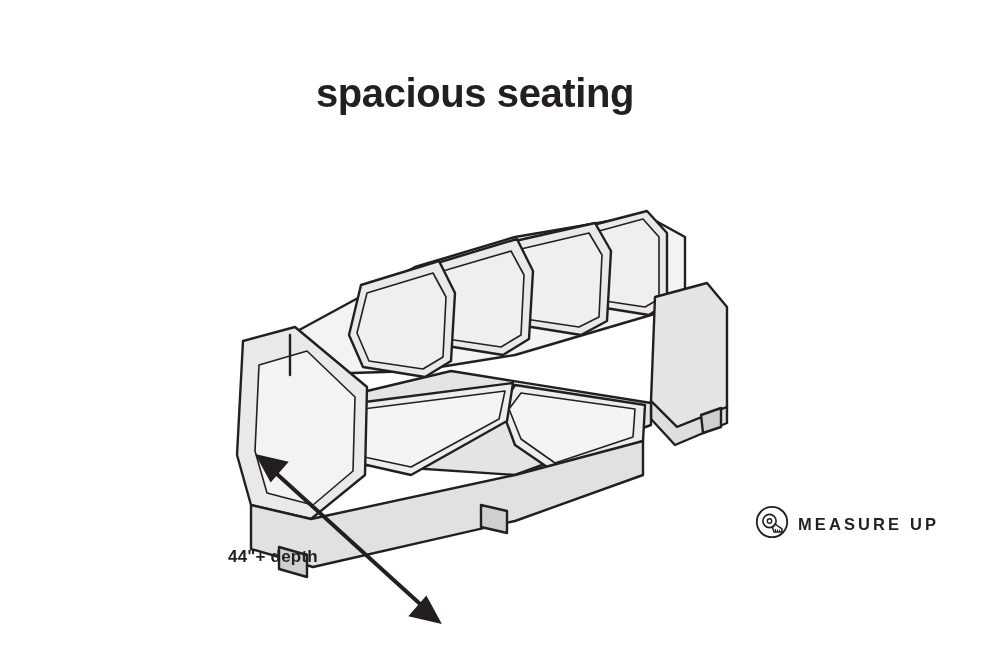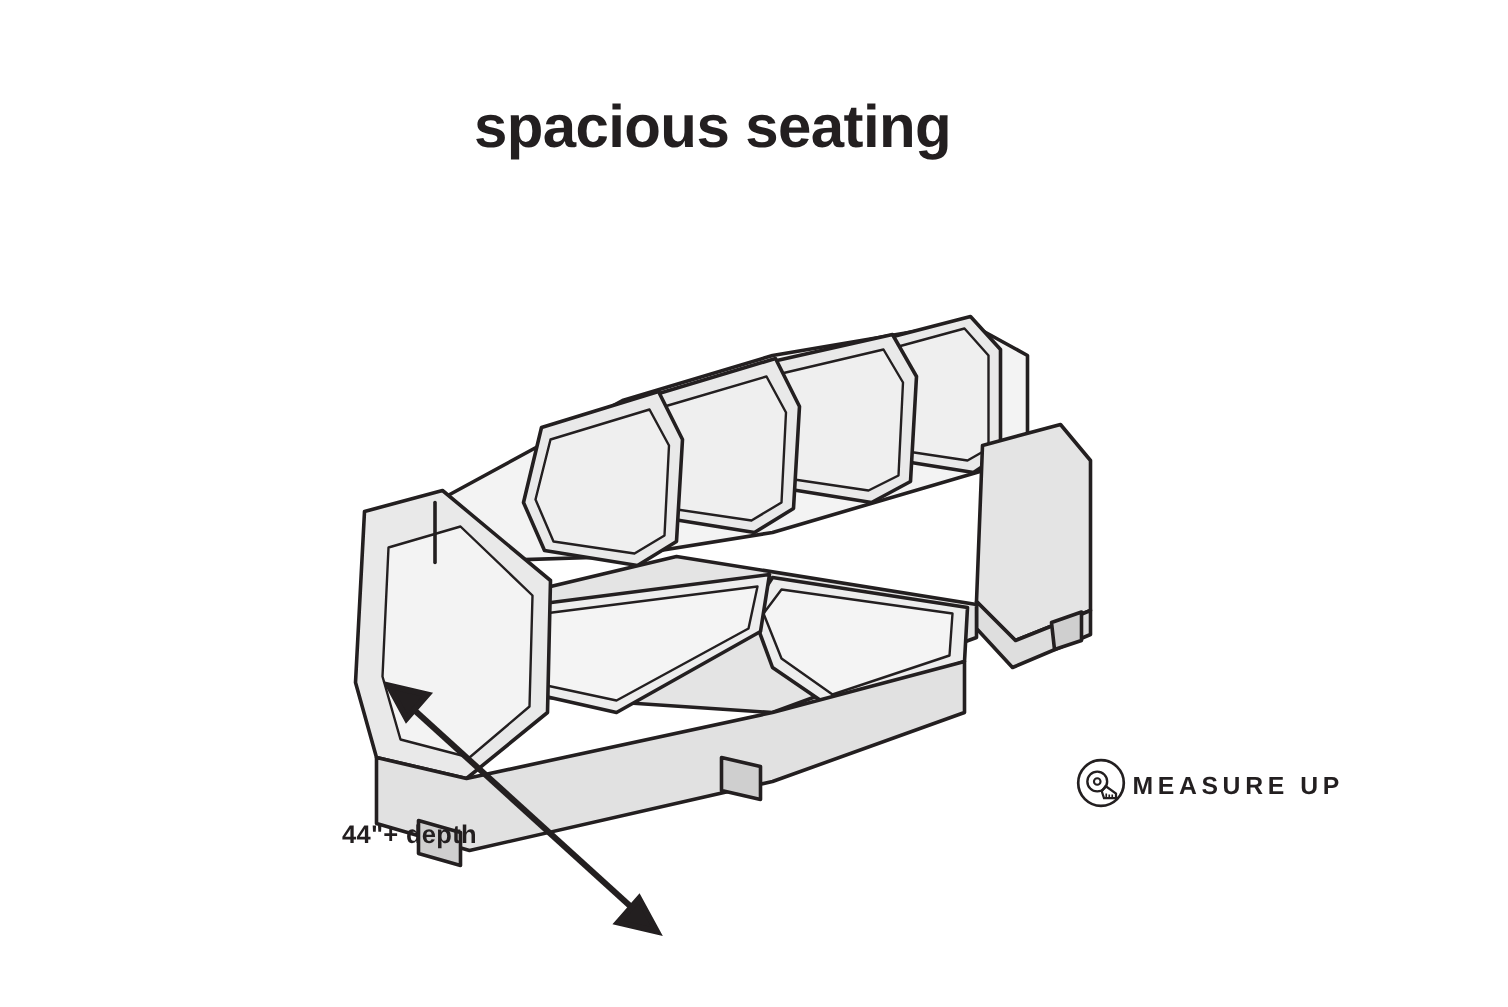--- a/index.html
+++ b/index.html
@@ -14,21 +14,21 @@
     font-family: "Liberation Sans", sans-serif;
     color: #231f20;
     overflow: hidden;
   }
   .page {
     position: absolute;
     inset: 0;
   }
   .headline {
     position: absolute;
-    top: 36px;
+    top: 44px;
     left: 0;
     width: 950px;
     text-align: center;
     font-size: 40px;
     font-weight: bold;
     letter-spacing: -0.4px;
     color: #231f20;
     line-height: 1.1;
   }
   .subcopy {
@@ -60,21 +60,22 @@
   .measure-block {
     position: absolute;
     right: 28px;
     top: 505px;
     width: 260px;
     text-align: center;
   }
   .measure-head {
     display: flex;
     align-items: center;
-    gap: 4px;
+    justify-content: center;
+    gap: 9px;
     margin-bottom: 9px;
   }
   .measure-title {
     font-size: 16.5px;
     font-weight: bold;
     letter-spacing: 3.1px;
     color: #231f20;
   }
   .measure-body {
     font-size: 14.5px;

